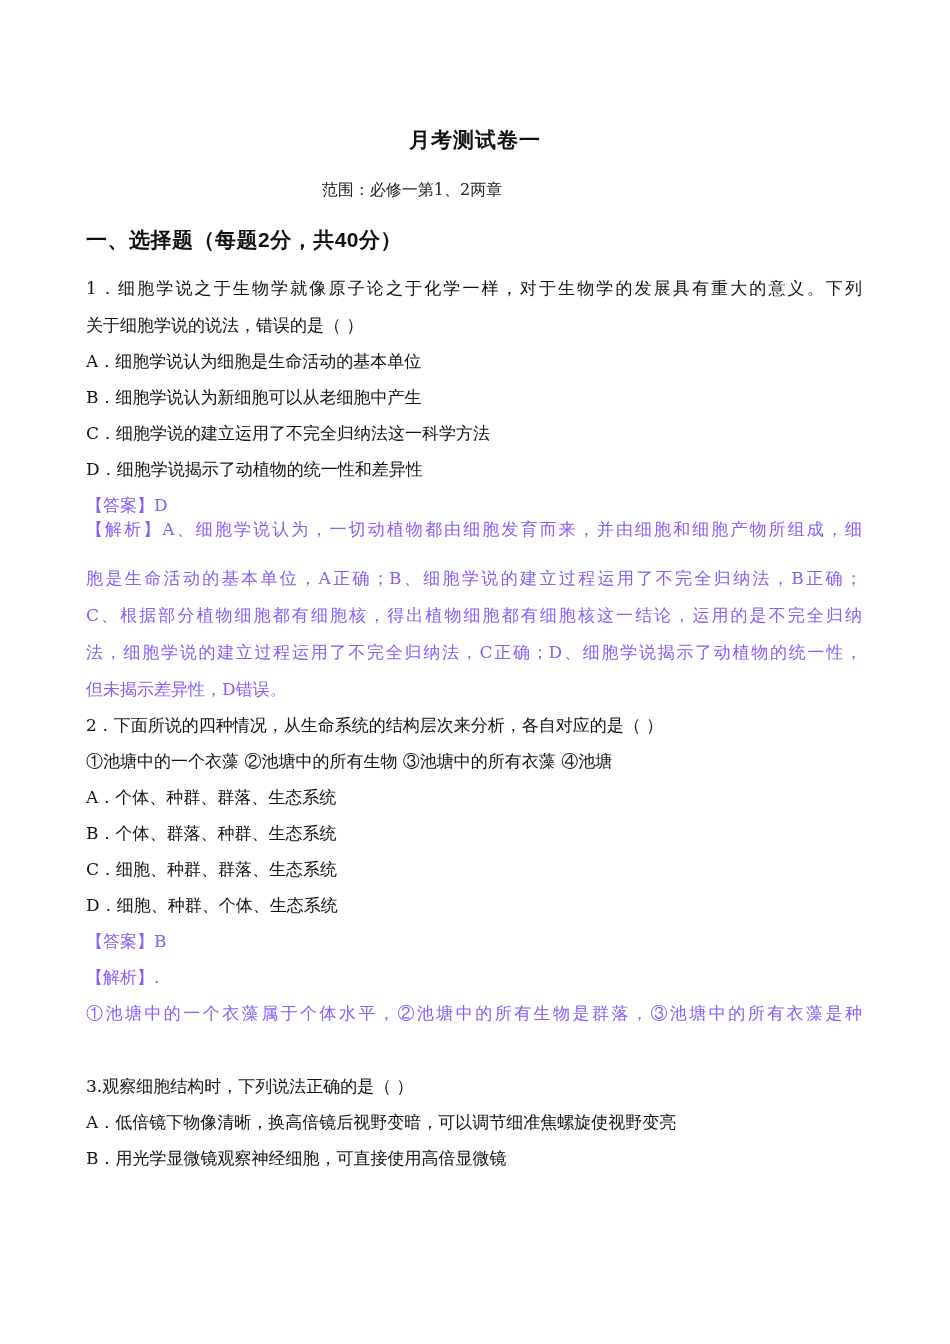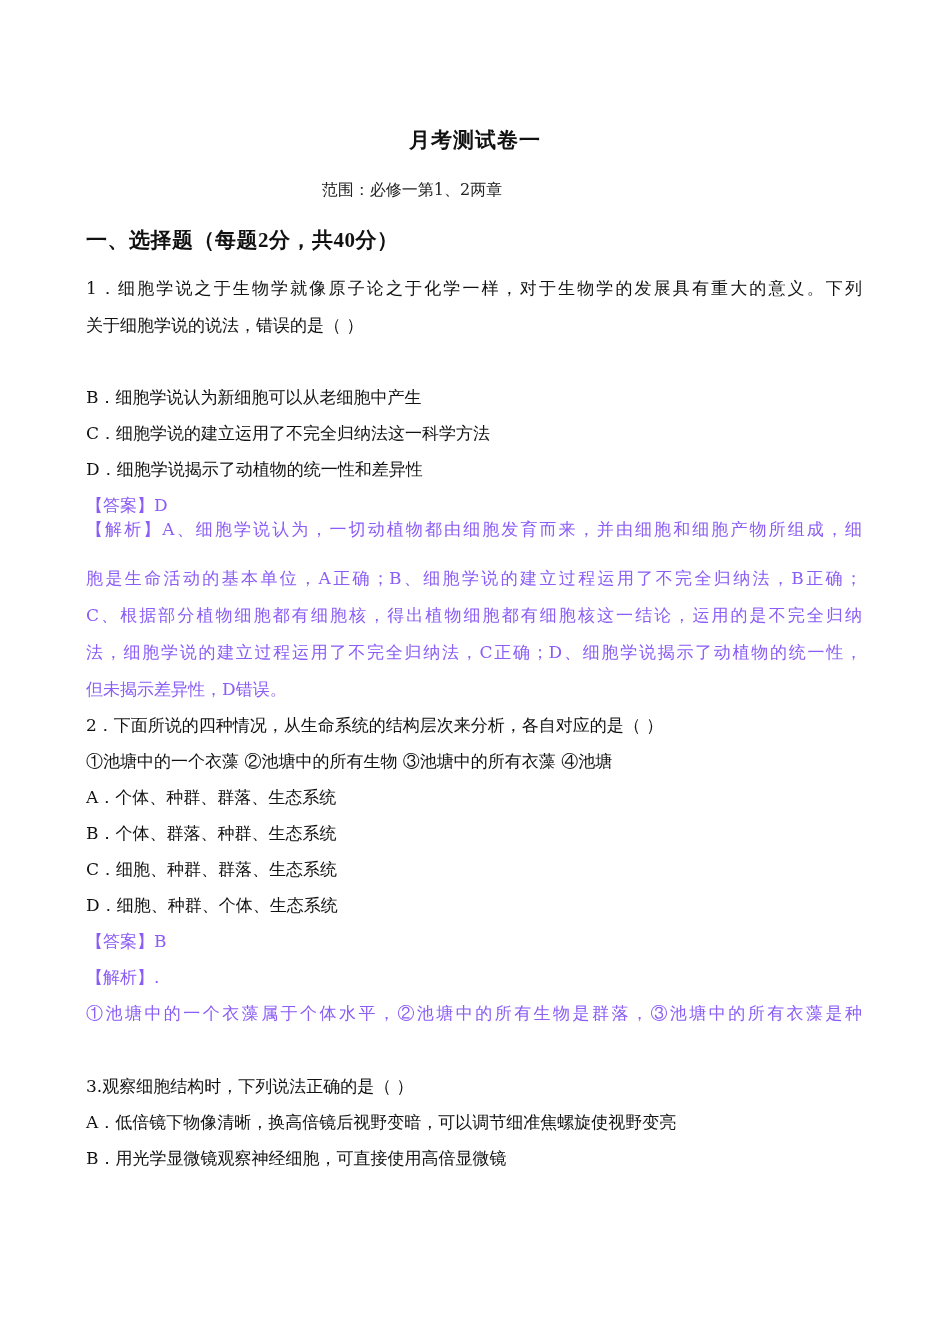--- a/index.html
+++ b/index.html
@@ -41,21 +41,21 @@
       top: 180px;
       text-align: center;
       font-size: 16px;
       line-height: 20px;
       color: #222;
     }
     .section-heading {
       position: absolute;
       left: 86px;
       top: 224px;
-      font-family: Liberation Serif, serif;
+      font-family: Liberation Sans, sans-serif;
       font-weight: bold;
       font-size: 21px;
       line-height: 32px;
       letter-spacing: 0.5px;
     }
     .line {
       position: absolute;
       left: 86px;
       font-size: 17px;
       line-height: 24px;
@@ -71,20 +71,21 @@
 </head>
 <body>
 
 <div class="page">
   <div class="title">月考测试卷一</div>
   <div class="subtitle">范围：必修一第1、2两章</div>
   <div class="section-heading">一、选择题（每题2分，共40分）</div>
 
   <div class="line justify-line" style="top:276px">1．细胞学说之于生物学就像原子论之于化学一样，对于生物学的发展具有重大的意义。下列</div>
   <div class="line" style="top:313px">关于细胞学说的说法，错误的是（   ）</div>
+  <div class="line" style="top:349px">A．细胞学说认为细胞是生命活动的基本单位</div>
   <div class="line" style="top:385px">B．细胞学说认为新细胞可以从老细胞中产生</div>
   <div class="line" style="top:421px">C．细胞学说的建立运用了不完全归纳法这一科学方法</div>
   <div class="line" style="top:457px">D．细胞学说揭示了动植物的统一性和差异性</div>
   <div class="line red" style="top:493px">【答案】D</div>
   <div class="line red justify-line" style="top:517px">【解析】A、细胞学说认为，一切动植物都由细胞发育而来，并由细胞和细胞产物所组成，细</div>
   <div class="line red justify-line" style="top:566px">胞是生命活动的基本单位，A正确；B、细胞学说的建立过程运用了不完全归纳法，B正确；</div>
   <div class="line red justify-line" style="top:603px">C、根据部分植物细胞都有细胞核，得出植物细胞都有细胞核这一结论，运用的是不完全归纳</div>
   <div class="line red justify-line" style="top:640px">法，细胞学说的建立过程运用了不完全归纳法，C正确；D、细胞学说揭示了动植物的统一性，</div>
   <div class="line red" style="top:677px">但未揭示差异性，D错误。</div>
 

